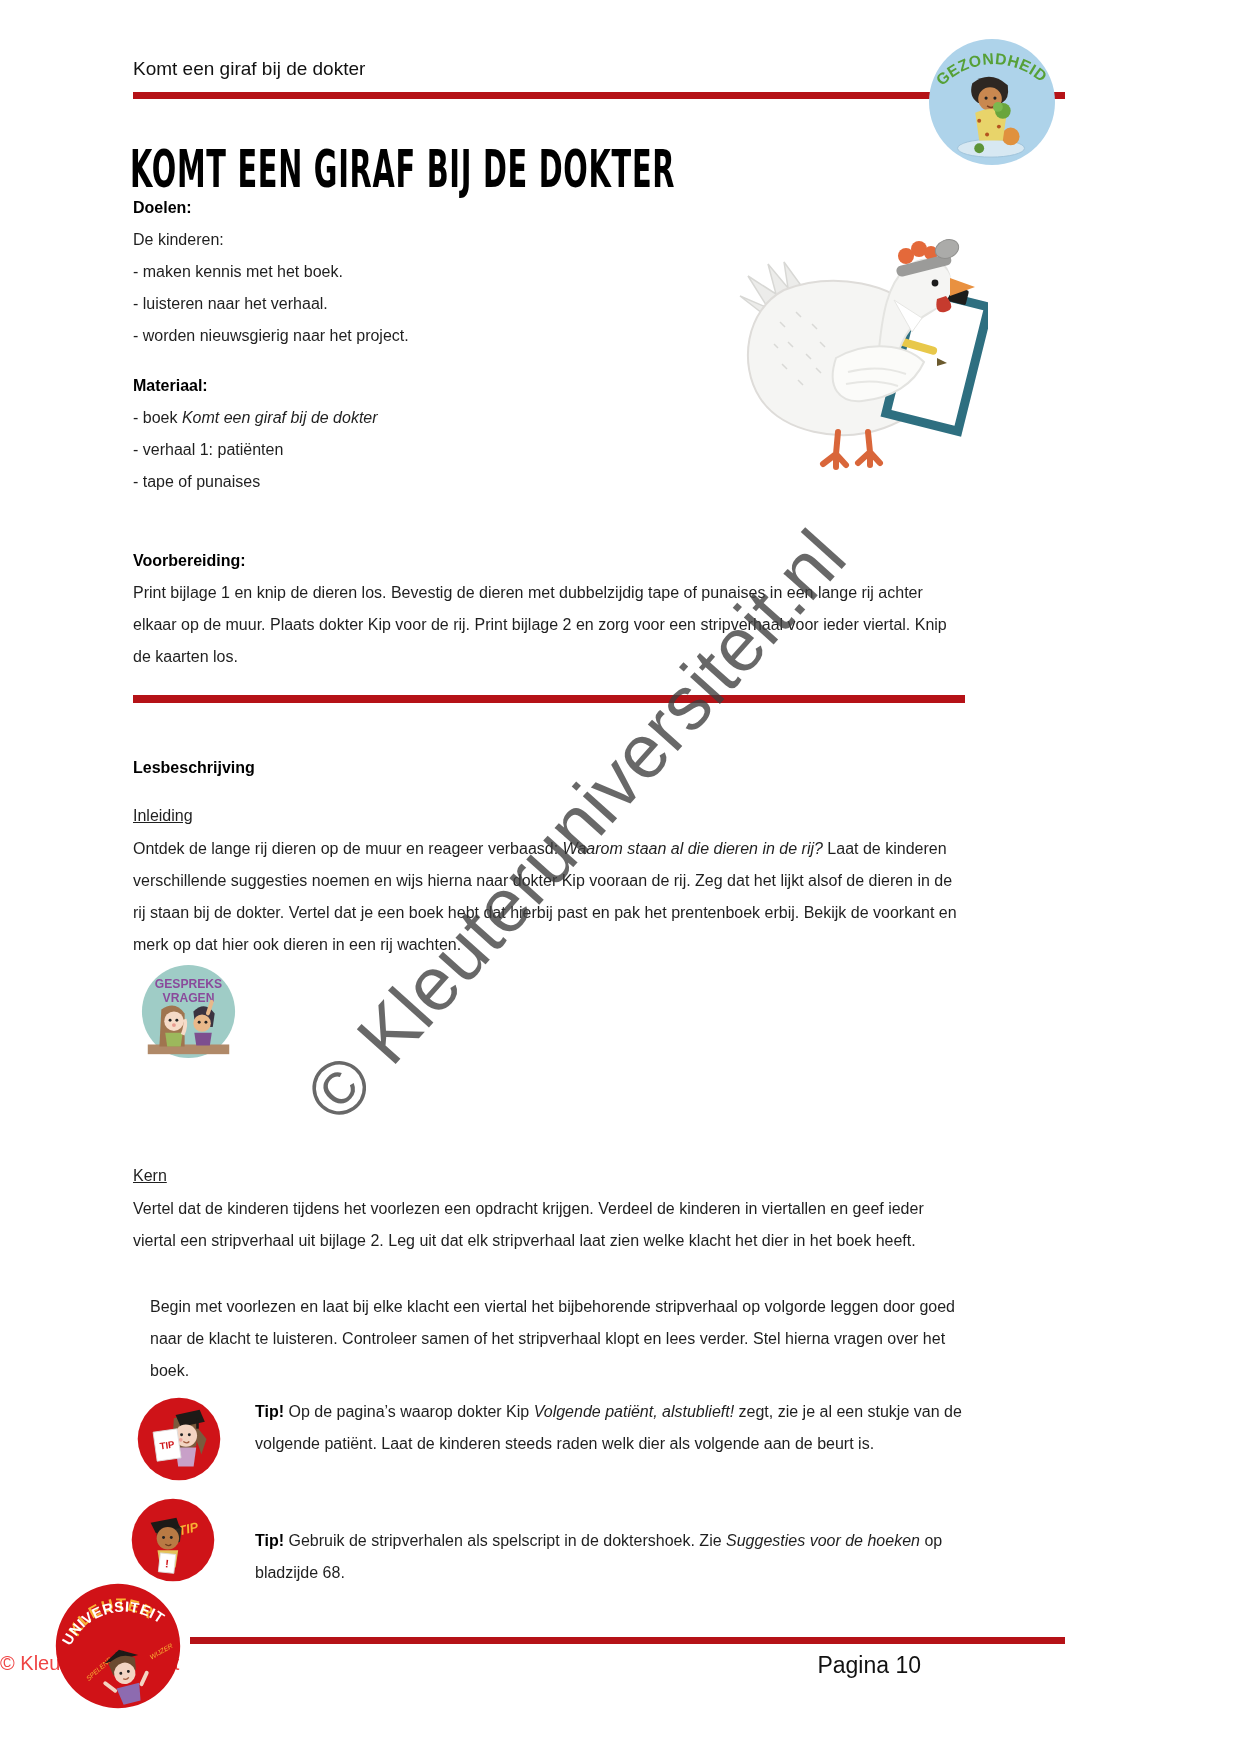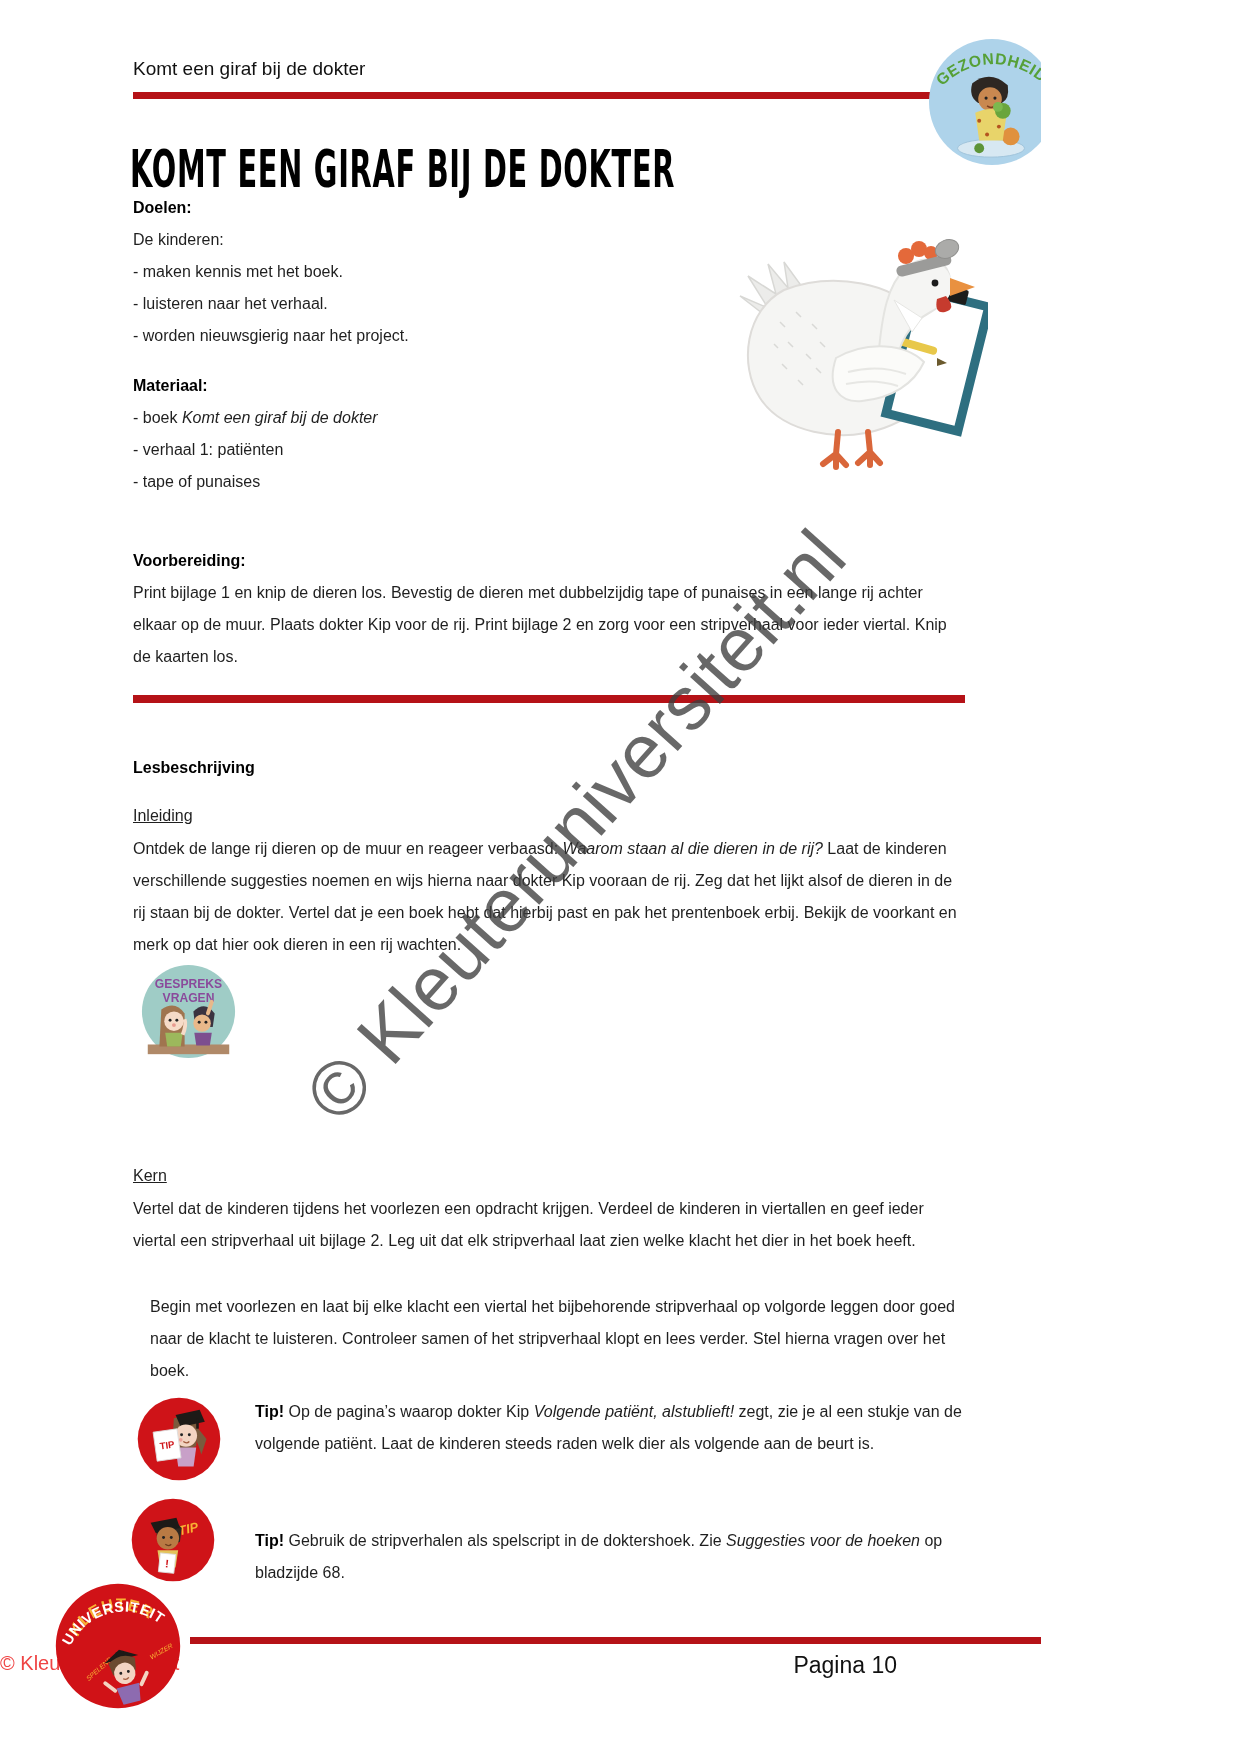--- a/index.html
+++ b/index.html
@@ -1,17 +1,17 @@
 <!DOCTYPE html>
 <html><head>
 <meta charset="utf-8">
 <style>
   html,body{margin:0;padding:0;background:#ffffff;}
   .page{position:relative;width:1041px;height:1754px;background:#ffffff;
-        font-family:"Liberation Sans",sans-serif;color:#1f1f1f;overflow:hidden;}
+        font-family:"Liberation Sans",sans-serif;color:#1f1f1f;overflow:hidden;padding-left:24px;}
   .abs{position:absolute;}
   .body-text{font-size:16px;line-height:32px;}
   .bold{font-weight:bold;color:#000;}
   .italic{font-style:italic;}
   .underline{text-decoration:underline;}
   p{margin:0;}
   .header-title{left:133px;top:58px;font-size:19px;color:#111;}
   .header-rule{left:133px;top:92px;width:952px;height:7px;background:#b51217;}
   .badge{border-radius:50%;overflow:hidden;z-index:3;}
   .doc-title{left:130px;top:140px;z-index:1;}

